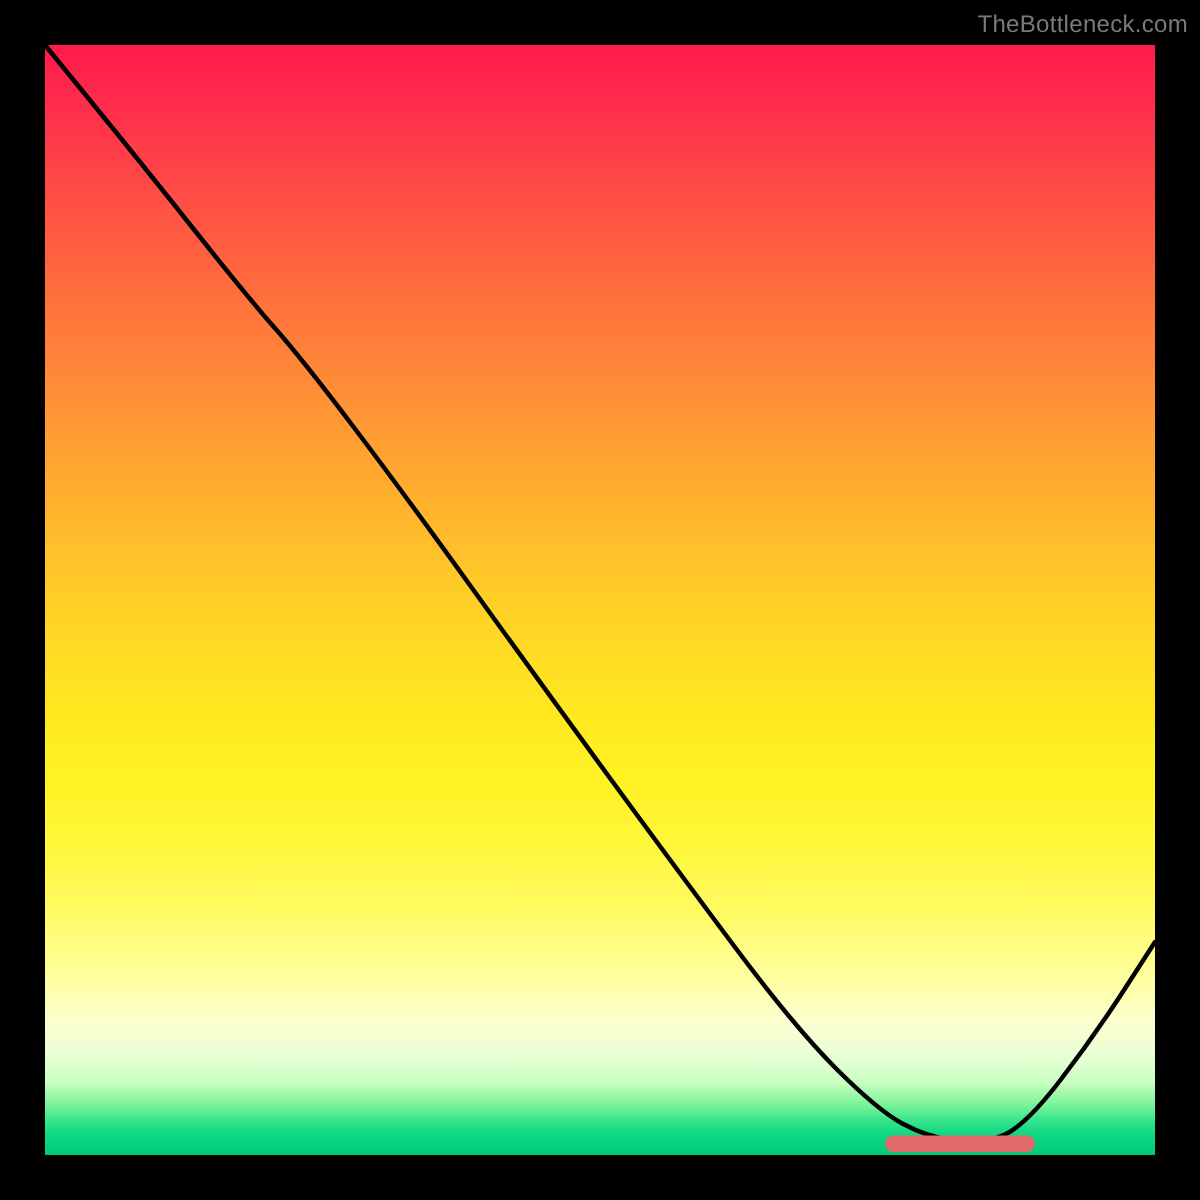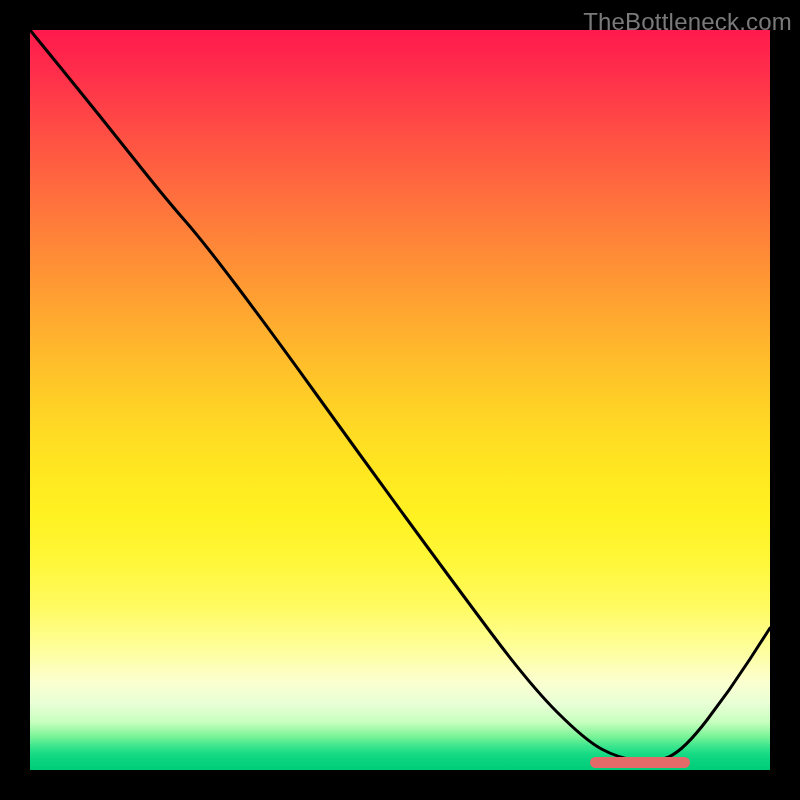--- a/index.html
+++ b/index.html
@@ -13,21 +13,21 @@
   .stage {
     position: relative;
     width: 800px;
     height: 800px;
   }
   .attribution {
     position: absolute;
     top: 8px;
     right: 8px;
     color: #7a7a7a;
-    font-size: 24px;
+    font-size: 16px;
     font-weight: 500;
     letter-spacing: 0.2px;
   }
   .plot-area {
     position: absolute;
     left: 30px;
     top: 30px;
     width: 740px;
     height: 740px;
   }

